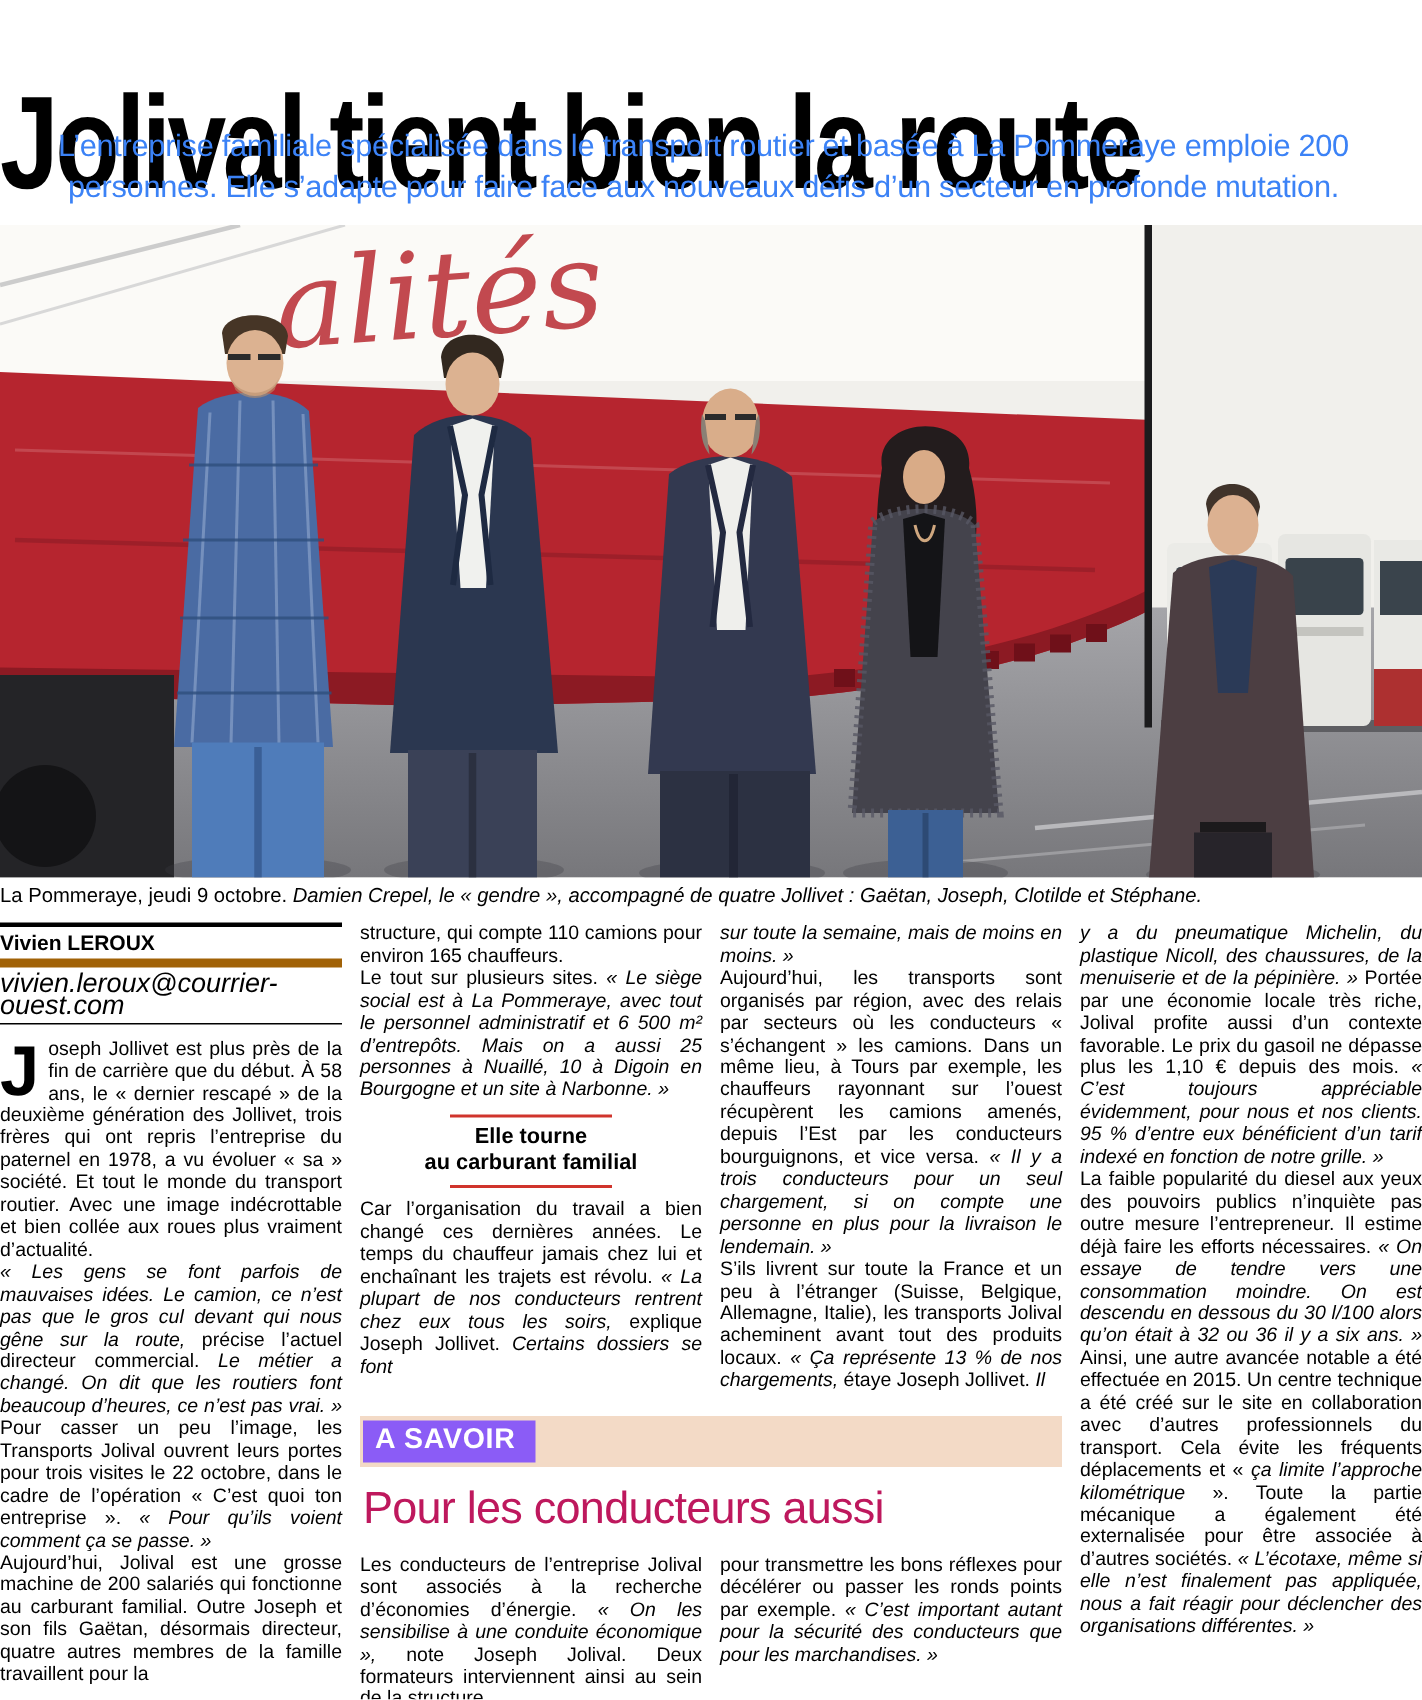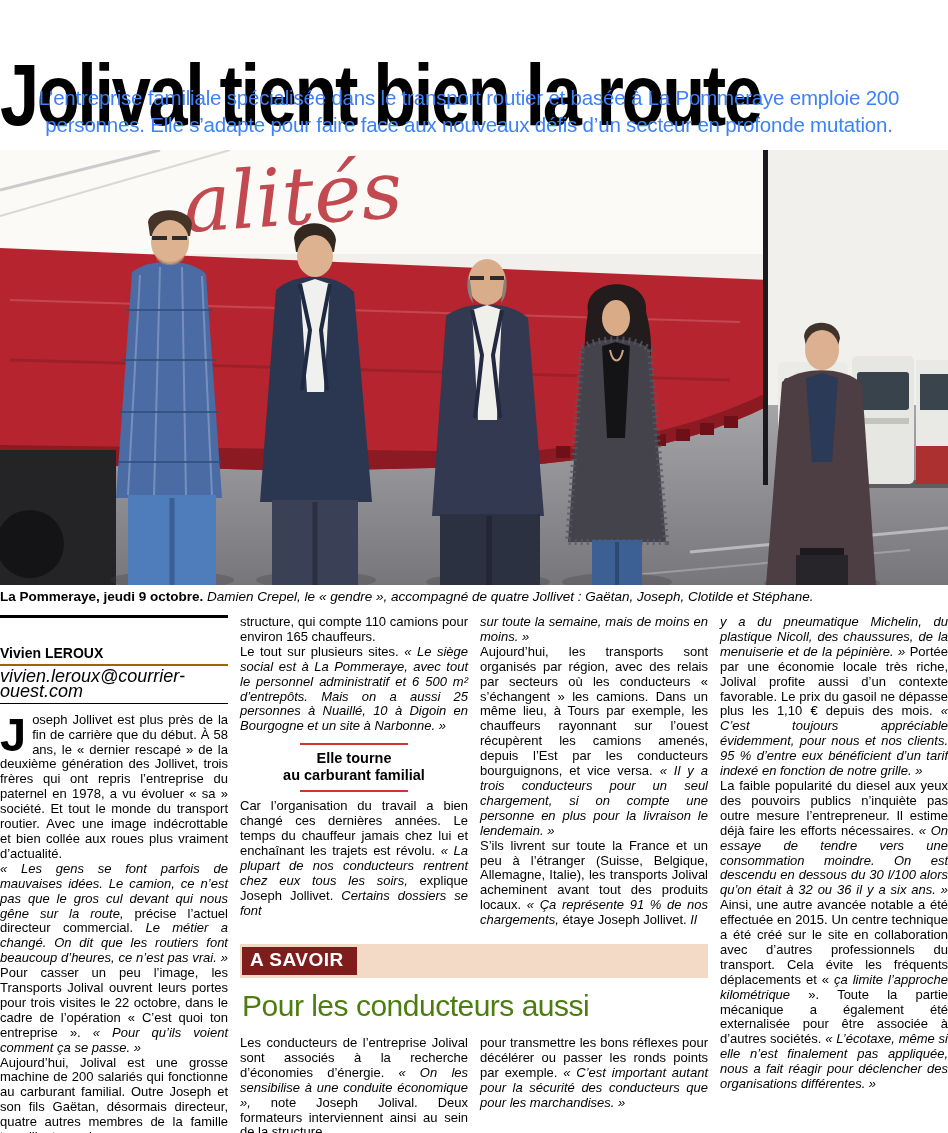--- a/index.html
+++ b/index.html
@@ -15,45 +15,45 @@
     font-size:88px; font-weight:700; letter-spacing:-3px; line-height:1.0;
     transform:scaleX(0.8); transform-origin:left top; color:#000;
   }
   .lede {
     position:absolute; top:84px; left:2px; width:934px;
     font-size:20.5px; line-height:27px; color:#3b82f6; letter-spacing:-0.2px;text-align:center;
   }
   
   .photo { position:absolute; top:150px; left:0; width:948px; height:435px; background:#ecebe7; }
   .caption { position:absolute; top:588px; left:0; width:948px; font-size:13.5px; line-height:17px; color:#000; }
-  .caption .cap-b { font-weight:bold; }
+  .caption .cap-b { font-weight:normal; }
   .caption .cap-i { font-style:italic; }
   
   .col { position:absolute; top:615px; width:228px; font-size:13px; line-height:14.9px; }
   .c1 { left:0; } .c2 { left:240px; } .c3 { left:480px; } .c4 { left:720px; }
   .para { margin:0; text-align:justify; }
   .it { font-style:italic; }
   
   .byline { border-top:3px solid #000; margin-bottom:9px; }
-  .byline .name { font-weight:bold; font-size:14px; padding:3px 0 3px; border-bottom:2px solid #a16207;margin-top:25px; }
+  .byline .name { font-weight:bold; font-size:14px; padding:3px 0 3px; border-bottom:6px solid #a16207; }
   .byline .email { font-size:18px; padding:3px 0 4px; border-bottom:1px solid #000000;font-style:italic; }
   
   .dropcap { float:left; font-size:47px; line-height:41px; font-weight:bold; padding:1px 6px 0 0; }
   
   .subhead-block { margin:9px 0 7px; text-align:center; }
   .rule-red { width:108px; height:2px; background:#d0342c; margin:0 auto; }
   .subhead-text { font-weight:bold; font-size:14.5px; line-height:17px; padding:5px 0 6px; }
   
   .savoir { position:absolute; left:240px; top:944px; width:468px; }
   .savoir-band { position:relative; background:#f3dac6; height:34px; }
   .savoir-tag {
-    position:absolute; left:2px; top:3px; background:#7f1d1d; color:#fff;
+    position:absolute; left:2px; top:3px; background:#8b5cf6; color:#fff;
     font-weight:bold; font-size:19px; letter-spacing:0.5px; padding:2px 13px 4px 8px;
   }
-  .savoir-headline { font-size:30px; font-weight:400; letter-spacing:-0.5px; margin:11px 0 0 2px; color:#4d7c0f; }
+  .savoir-headline { font-size:30px; font-weight:400; letter-spacing:-0.5px; margin:11px 0 0 2px; color:#be185d; }
   .savoir-cols { display:flex; gap:12px; margin-top:13px; }
   .savoir-col { width:228px; font-size:13px; line-height:14.9px; }
   svg text { user-select:none; }
 </style>
 </head>
 <body>
 
 <div class="page">
 
   <h1 class="headline">Jolival tient bien la route</h1>
@@ -222,21 +222,21 @@
     </div>
     <div>
         <p class="para"><span>Car l’organisation du travail a bien changé ces dernières années. Le temps du chauffeur jamais chez lui et enchaînant les trajets est révolu. </span><span class="it">« La plupart de nos conducteurs rentrent chez eux tous les soirs, </span><span>explique Joseph Jollivet. </span><span class="it">Certains dossiers se font</span></p>
       </div>
   </div>
 
   <div class="col c3">
     <div>
         <p class="para"><span class="it">sur toute la semaine, mais de moins en moins. »</span></p>
         <p class="para"><span>Aujourd’hui, les transports sont organisés par région, avec des relais par secteurs où les conducteurs « s’échangent » les camions. Dans un même lieu, à Tours par exemple, les chauffeurs rayonnant sur l’ouest récupèrent les camions amenés, depuis l’Est par les conducteurs bourguignons, et vice versa. </span><span class="it">« Il y a trois conducteurs pour un seul chargement, si on compte une personne en plus pour la livraison le lendemain. »</span></p>
-        <p class="para"><span>S’ils livrent sur toute la France et un peu à l’étranger (Suisse, Belgique, Allemagne, Italie), les transports Jolival acheminent avant tout des produits locaux. </span><span class="it">« Ça représente 91 % de nos chargements, </span><span>étaye Joseph Jollivet. </span><span class="it">Il</span></p>
+        <p class="para"><span>S’ils livrent sur toute la France et un peu à l’étranger (Suisse, Belgique, Allemagne, Italie), les transports Jolival acheminent avant tout des produits locaux. </span><span class="it">« Ça représente 13 % de nos chargements, </span><span>étaye Joseph Jollivet. </span><span class="it">Il</span></p>
       </div>
   </div>
 
   <div class="col c4">
     <div>
         <p class="para"><span class="it">y a du pneumatique Michelin, du plastique Nicoll, des chaussures, de la menuiserie et de la pépinière. »</span><span> Portée par une économie locale très riche, Jolival profite aussi d’un contexte favorable. Le prix du gasoil ne dépasse plus les 1,10 € depuis des mois. </span><span class="it">« C’est toujours appréciable évidemment, pour nous et nos clients. 95 % d’entre eux bénéficient d’un tarif indexé en fonction de notre grille. »</span></p>
         <p class="para"><span>La faible popularité du diesel aux yeux des pouvoirs publics n’inquiète pas outre mesure l’entrepreneur. Il estime déjà faire les efforts nécessaires. </span><span class="it">« On essaye de tendre vers une consommation moindre. On est descendu en dessous du 30 l/100 alors qu’on était à 32 ou 36 il y a six ans. »</span><span> Ainsi, une autre avancée notable a été effectuée en 2015. Un centre technique a été créé sur le site en collaboration avec d’autres professionnels du transport. Cela évite les fréquents déplacements et « </span><span class="it">ça limite l’approche kilométrique</span><span> ». Toute la partie mécanique a également été externalisée pour être associée à d’autres sociétés. </span><span class="it">« L’écotaxe, même si elle n’est finalement pas appliquée, nous a fait réagir pour déclencher des organisations différentes. »</span></p>
       </div>
   </div>
 

